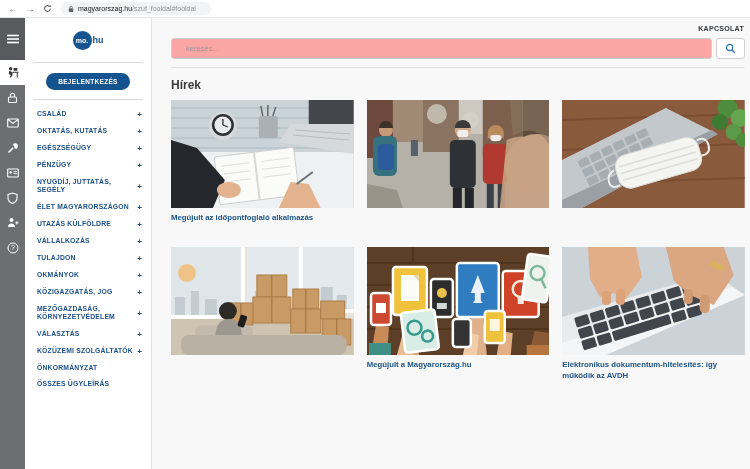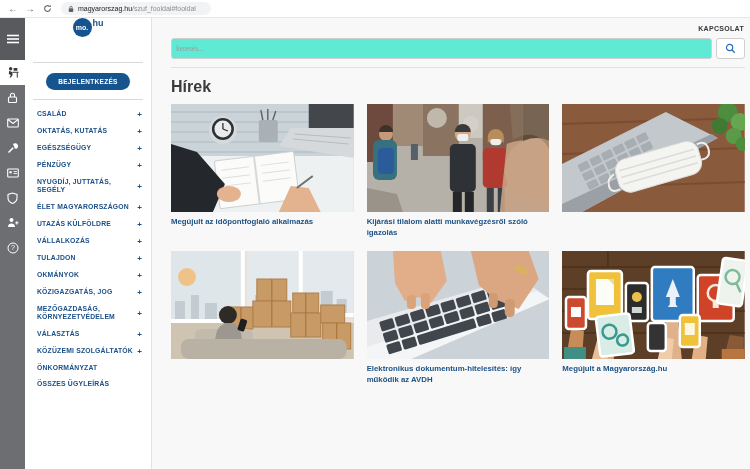--- a/index.html
+++ b/index.html
@@ -17,41 +17,41 @@
 
   
   .rail { position:absolute; left:0; top:18px; width:25px; height:451px; background:#6d6e71; }
   .rail-menu-box { width:25px; height:42px; background:#595a5d; display:flex; align-items:center; justify-content:center; cursor:pointer;}
   .rail-icons { display:flex; flex-direction:column; }
   .rail-icon { width:25px; height:25px; display:flex; align-items:center; justify-content:center; cursor:pointer; }
   .rail-icon.selected { background:#ffffff; }
 
   
   .sidebar { position:absolute; left:25px; top:18px; width:127px; height:451px; background:#ffffff; border-right:1px solid #e3e3e3; }
-  .logo-row { display:flex; justify-content:center; height:44px; cursor:pointer;}
+  .logo-row { display:flex; align-items:center; justify-content:center; height:44px; cursor:pointer;}
   .logo-circle { width:19px; height:19px; border-radius:50%; background:#15548f; color:#fff; font-size:7px; font-weight:bold; display:flex; align-items:center; justify-content:center; }
   .logo-suffix { color:#15548f; font-size:9px; font-weight:bold; margin-left:1px; }
   .side-divider { border-top:1px solid #d9d9d9; margin:0 8px; }
   .login-wrap { display:flex; justify-content:center; padding:10px 0 9px 0; }
   .login-btn { background:#15548f; color:#fff; border:none; border-radius:9px; font-size:6.5px; font-weight:bold; letter-spacing:.3px; padding:5px 12px; font-family:inherit; cursor:pointer; }
   .menu { padding:6px 0 0 0; }
   .menu-item { display:flex; justify-content:space-between; align-items:center; padding:4px 9px 4px 12px; cursor:pointer; }
   .menu-label { font-size:6.8px; font-weight:bold; color:#1b4f88; letter-spacing:.2px; line-height:1.25; }
   .menu-plus { font-size:8px; font-weight:bold; color:#1b4f88; margin-left:4px; }
 
   
   .main { position:absolute; left:153px; top:18px; width:597px; height:451px; background:#f8f8f8; }
   .contact-row { display:flex; justify-content:flex-end; padding:7px 6px 0 0; }
   .contact-link { font-size:7px; font-weight:bold; color:#33373b; letter-spacing:.3px; cursor:pointer; }
   .search-row { display:flex; margin:6px 5px 0 18px; height:21px; }
-  .search-input { flex:1; border:1px solid #cfcfcf; border-radius:3px; background:#5eead4; font-size:7.5px; color:#555; padding:0 4px; font-family:Liberation Serif, serif; outline:none; }
+  .search-input { flex:1; border:1px solid #cfcfcf; border-radius:3px; background:#fca5a5; font-size:7.5px; color:#555; padding:0 14px; font-family:Liberation Sans, sans-serif; outline:none; }
   .search-input::placeholder { color:#9b9b9b; }
   .search-btn { width:29px; margin-left:4px; border:1px solid #cfcfcf; border-radius:3px; background:#fff; display:flex; align-items:center; justify-content:center; cursor:pointer; }
   .top-divider { border-bottom:1px solid #e1e1e1; margin:8px 5px 0 18px; }
-  .news-heading { font-size:16px; font-weight:bold; color:#3b3b3a; margin:10px 0 8px 18px; }
+  .news-heading { font-size:12px; font-weight:bold; color:#3b3b3a; margin:10px 0 8px 18px; }
   .cards { display:grid; grid-template-columns:repeat(3,1fr); column-gap:13px; row-gap:12px; margin:0 5px 0 18px; }
   .card { cursor:pointer; }
   .card-img { width:100%; height:108px; display:block; background:#ddd; }
   .card-title { margin-top:5px; font-size:7.8px; font-weight:bold; color:#1d5286; line-height:1.35; min-height:22px; }
 </style>
 </head>
 <body>
 
 <div id="page">
 
@@ -315,21 +315,20 @@
             <path d="M121 33 a8 8 0 0 1 16 0 l0 6 -3 -4 a7 7 0 0 1 -10 0 l-3 4 z" fill="#b98c5c"></path>
             <rect x="124" y="35" width="10" height="6" rx="2" fill="#eeeeee"></rect>
           <rect x="116" y="44" width="25" height="40" rx="5" fill="#b03a30"></rect>
             <rect x="120" y="84" width="7" height="24" fill="#3c3f45"></rect>
             <rect x="131" y="84" width="7" height="24" fill="#3c3f45"></rect>
           <circle cx="170" cy="66" r="32" fill="#c7a284"></circle>
             <path d="M140 40 a32 32 0 0 1 43 14 l0 54 -50 0 z" fill="#c7a284" opacity="0.9"></path>
             <path d="M146 36 q24 -14 37 10 l0 -46 -40 0 z" fill="#8a7a66" opacity="0.55"></path>
           <polygon points="0,108 0,84 30,90 36,108" fill="#9a938a"></polygon>
         </svg>
-        <div class="card-title">Kijárási tilalom alatti munkavégzésről szóló igazolás</div>
       </div>
 
       <div class="card">
         <svg class="card-img" viewBox="0 0 183 108" preserveAspectRatio="none">
           <rect width="183" height="108" fill="#8a5a3d"></rect>
           <g stroke="#7a4c31" stroke-width="2">
               <line x1="0" y1="20" x2="183" y2="14"></line>
               <line x1="0" y1="50" x2="183" y2="44"></line>
               <line x1="0" y1="84" x2="183" y2="78"></line>
             </g>
@@ -412,59 +411,20 @@
               <line x1="135" y1="62" x2="135" y2="86"></line>
               <line x1="166" y1="72" x2="166" y2="98"></line>
               <line x1="70" y1="56" x2="70" y2="78"></line>
             </g>
           <rect x="24" y="78" width="58" height="16" rx="6" fill="#c2baad"></rect>
           <circle cx="57" cy="64" r="9" fill="#2e2a26"></circle>
           <path d="M44 94 q0 -22 14 -22 q14 0 13 22 z" fill="#9c978f"></path>
           <rect x="68" y="68" width="7" height="12" rx="1.5" fill="#1e1e1e" transform="rotate(18 71 74)"></rect>
           <rect x="10" y="88" width="166" height="20" rx="8" fill="#b9b1a4"></rect>
         </svg>
-      </div>
-
-      <div class="card">
-        <svg class="card-img" viewBox="0 0 183 108" preserveAspectRatio="none">
-          <rect width="183" height="108" fill="#ccd3d8"></rect>
-          <polygon points="0,70 152,26 183,48 44,108 0,108" fill="#e8eaec"></polygon>
-          <polygon points="0,96 170,40 183,48 44,108 0,108" fill="#f4f5f6"></polygon>
-          <g fill="#41464c" transform="rotate(-17 90 66)">
-            <rect x="14" y="48" width="14" height="10" rx="1.5"></rect>
-              <rect x="30" y="48" width="14" height="10" rx="1.5"></rect>
-              <rect x="46" y="48" width="14" height="10" rx="1.5"></rect>
-              <rect x="62" y="48" width="14" height="10" rx="1.5"></rect>
-              <rect x="78" y="48" width="14" height="10" rx="1.5"></rect>
-              <rect x="94" y="48" width="14" height="10" rx="1.5"></rect>
-              <rect x="110" y="48" width="14" height="10" rx="1.5"></rect>
-              <rect x="126" y="48" width="14" height="10" rx="1.5"></rect>
-            <rect x="14" y="60" width="14" height="10" rx="1.5"></rect>
-              <rect x="30" y="60" width="14" height="10" rx="1.5"></rect>
-              <rect x="46" y="60" width="14" height="10" rx="1.5"></rect>
-              <rect x="62" y="60" width="14" height="10" rx="1.5"></rect>
-              <rect x="78" y="60" width="14" height="10" rx="1.5"></rect>
-              <rect x="94" y="60" width="14" height="10" rx="1.5"></rect>
-              <rect x="110" y="60" width="14" height="10" rx="1.5"></rect>
-              <rect x="126" y="60" width="14" height="10" rx="1.5"></rect>
-            <rect x="14" y="72" width="14" height="10" rx="1.5"></rect>
-              <rect x="30" y="72" width="14" height="10" rx="1.5"></rect>
-              <rect x="46" y="72" width="60" height="10" rx="1.5"></rect>
-              <rect x="108" y="72" width="14" height="10" rx="1.5"></rect>
-              <rect x="124" y="72" width="14" height="10" rx="1.5"></rect>
-          </g>
-          <polygon points="26,0 74,0 80,30 64,52 52,46 38,50 28,32" fill="#e2ad89"></polygon>
-          <rect x="54" y="42" width="9" height="16" rx="4" fill="#dca378"></rect>
-            <rect x="40" y="44" width="9" height="14" rx="4" fill="#dca378"></rect>
-          <polygon points="104,0 162,0 172,28 152,58 128,48 112,34" fill="#dba783"></polygon>
-          <rect x="138" y="48" width="10" height="18" rx="4.5" fill="#d09a72"></rect>
-            <rect x="122" y="42" width="9" height="15" rx="4" fill="#d09a72"></rect>
-          <rect x="148" y="16" width="14" height="6" rx="2.5" fill="#d9b25f" transform="rotate(24 155 19)"></rect>
-        </svg>
-        <div class="card-title">Elektronikus dokumentum-hitelesítés: így működik az AVDH</div>
       </div>
 
       <div class="card">
         <svg class="card-img" viewBox="0 0 183 108" preserveAspectRatio="none">
           <rect width="183" height="108" fill="#5d3f27"></rect>
           <g stroke="#4c3119" stroke-width="1.6">
               <line x1="0" y1="16" x2="183" y2="16"></line>
               <line x1="0" y1="38" x2="183" y2="38"></line>
               <line x1="0" y1="60" x2="183" y2="60"></line>
               <line x1="0" y1="82" x2="183" y2="82"></line>
@@ -509,16 +469,55 @@
                 <circle cx="60" cy="90" r="5.5" fill="none" stroke="#379a8e" stroke-width="2.5"></circle>
               </g>
             <rect x="118" y="64" width="20" height="32" rx="3" fill="#f0c23c" stroke="#ffffff" stroke-width="2.5"></rect>
               <rect x="123" y="72" width="10" height="12" fill="#fdf6e0"></rect>
             <rect x="86" y="72" width="18" height="28" rx="3" fill="#333333" stroke="#ffffff" stroke-width="2.5"></rect>
           </g>
         </svg>
         <div class="card-title">Megújult a Magyarország.hu</div>
       </div>
 
+      <div class="card">
+        <svg class="card-img" viewBox="0 0 183 108" preserveAspectRatio="none">
+          <rect width="183" height="108" fill="#ccd3d8"></rect>
+          <polygon points="0,70 152,26 183,48 44,108 0,108" fill="#e8eaec"></polygon>
+          <polygon points="0,96 170,40 183,48 44,108 0,108" fill="#f4f5f6"></polygon>
+          <g fill="#41464c" transform="rotate(-17 90 66)">
+            <rect x="14" y="48" width="14" height="10" rx="1.5"></rect>
+              <rect x="30" y="48" width="14" height="10" rx="1.5"></rect>
+              <rect x="46" y="48" width="14" height="10" rx="1.5"></rect>
+              <rect x="62" y="48" width="14" height="10" rx="1.5"></rect>
+              <rect x="78" y="48" width="14" height="10" rx="1.5"></rect>
+              <rect x="94" y="48" width="14" height="10" rx="1.5"></rect>
+              <rect x="110" y="48" width="14" height="10" rx="1.5"></rect>
+              <rect x="126" y="48" width="14" height="10" rx="1.5"></rect>
+            <rect x="14" y="60" width="14" height="10" rx="1.5"></rect>
+              <rect x="30" y="60" width="14" height="10" rx="1.5"></rect>
+              <rect x="46" y="60" width="14" height="10" rx="1.5"></rect>
+              <rect x="62" y="60" width="14" height="10" rx="1.5"></rect>
+              <rect x="78" y="60" width="14" height="10" rx="1.5"></rect>
+              <rect x="94" y="60" width="14" height="10" rx="1.5"></rect>
+              <rect x="110" y="60" width="14" height="10" rx="1.5"></rect>
+              <rect x="126" y="60" width="14" height="10" rx="1.5"></rect>
+            <rect x="14" y="72" width="14" height="10" rx="1.5"></rect>
+              <rect x="30" y="72" width="14" height="10" rx="1.5"></rect>
+              <rect x="46" y="72" width="60" height="10" rx="1.5"></rect>
+              <rect x="108" y="72" width="14" height="10" rx="1.5"></rect>
+              <rect x="124" y="72" width="14" height="10" rx="1.5"></rect>
+          </g>
+          <polygon points="26,0 74,0 80,30 64,52 52,46 38,50 28,32" fill="#e2ad89"></polygon>
+          <rect x="54" y="42" width="9" height="16" rx="4" fill="#dca378"></rect>
+            <rect x="40" y="44" width="9" height="14" rx="4" fill="#dca378"></rect>
+          <polygon points="104,0 162,0 172,28 152,58 128,48 112,34" fill="#dba783"></polygon>
+          <rect x="138" y="48" width="10" height="18" rx="4.5" fill="#d09a72"></rect>
+            <rect x="122" y="42" width="9" height="15" rx="4" fill="#d09a72"></rect>
+          <rect x="148" y="16" width="14" height="6" rx="2.5" fill="#d9b25f" transform="rotate(24 155 19)"></rect>
+        </svg>
+        <div class="card-title">Elektronikus dokumentum-hitelesítés: így működik az AVDH</div>
+      </div>
+
     </div>
   </div>
 
 </div>
 
 </body></html>

